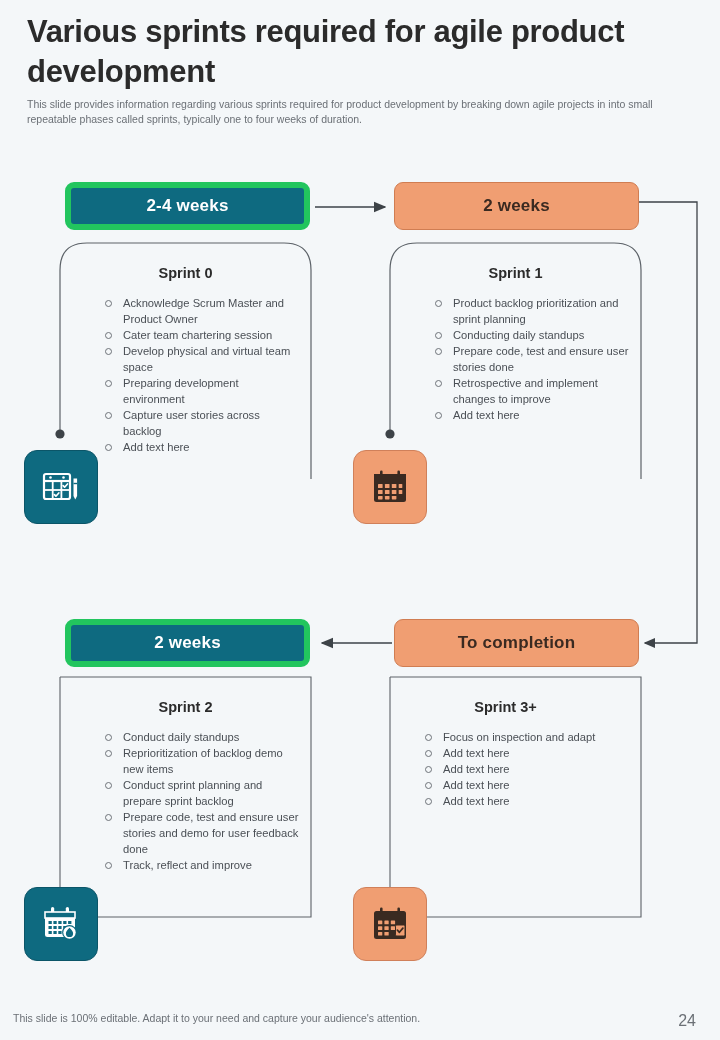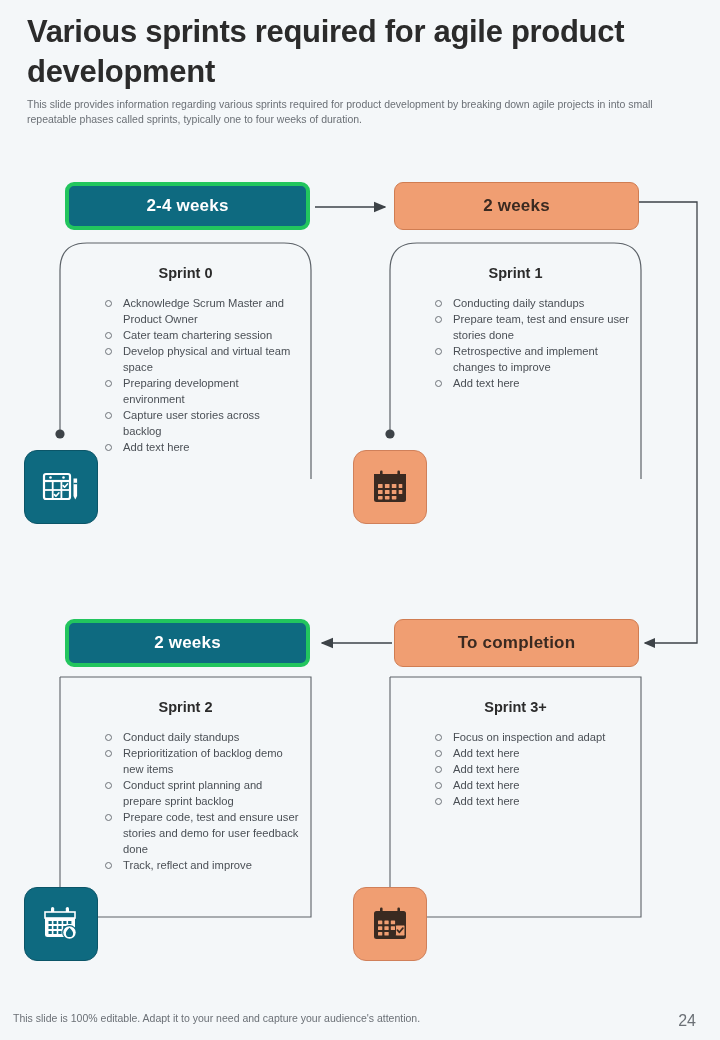--- a/index.html
+++ b/index.html
@@ -23,21 +23,21 @@
     font-size:10.5px;line-height:1.45;color:#6b7076;
   }
 
   
   .pill{
     position:absolute;height:48px;border-radius:9px;
     display:flex;align-items:center;justify-content:center;
     font-size:17px;font-weight:bold;letter-spacing:.2px;
     box-sizing:border-box;
   }
-  .pill.teal{background:#0e6a80;color:#ffffff;border:4px solid #22c55e;}
+  .pill.teal{background:#0e6a80;color:#ffffff;border:6px solid #22c55e;}
   .pill.orange{background:#f09e72;color:#3a2a21;border:1px solid #d07d52;}
 
   
   .card{
     position:absolute;box-sizing:border-box;
     border:1px solid #5c6268;background:transparent;
   }
   .card.round-tl{border-top-left-radius:34px;}
   .card.round-br{border-bottom-right-radius:34px;}
 
@@ -146,22 +146,23 @@
       <line x1="33.5" y1="17.5" x2="37.1" y2="17.5" stroke="#0e6a80" stroke-width="1.4"></line>
     </svg>
   </div>
 
   <div class="pill orange" style="left:394px;top:182px;width:245px;">
     <span>2 weeks</span>
   </div>
   <div class="card" style="left:390px;top:243px;width:251px;height:236px;border:none;padding-left:32px;">
     <div class="card-title">Sprint 1</div>
     <ul class="bullets">
+      <li>Product backlog prioritization and sprint planning</li>
       <li>Conducting daily standups</li>
-      <li>Prepare team, test and ensure user stories done</li>
+      <li>Prepare code, test and ensure user stories done</li>
       <li>Retrospective  and implement changes to improve</li>
       <li>Add text here</li>
     </ul>
   </div>
   <div class="icon-tile orange" style="left:353px;top:450px;">
     <svg width="40" height="40" viewBox="0 0 40 40">
       <rect x="4" y="7" width="32" height="28" rx="2.5" fill="#3a2a21"></rect>
       <rect x="4" y="7" width="32" height="7" fill="#3a2a21"></rect>
       <rect x="10" y="3.5" width="2.6" height="6" rx="1.2" fill="#3a2a21"></rect>
       <rect x="27.4" y="3.5" width="2.6" height="6" rx="1.2" fill="#3a2a21"></rect>
@@ -217,21 +218,21 @@
       </g>
       <circle cx="29.5" cy="29.5" r="7.4" fill="#0e6a80"></circle>
       <circle cx="29.5" cy="29.5" r="6.2" fill="#ffffff"></circle>
       <path d="M29.5,24.8 c2.6,2.6 3.6,4.2 3.6,5.6 a3.6,3.6 0 0 1 -7.2,0 c0,-1.4 1,-3 3.6,-5.6 z" fill="#0e6a80"></path>
     </svg>
   </div>
 
   <div class="pill orange" style="left:394px;top:619px;width:245px;">
     <span>To completion</span>
   </div>
-  <div class="card" style="left:390px;top:677px;width:251px;height:171px;border:none;text-decoration:underline;">
+  <div class="card" style="left:380px;top:677px;width:251px;height:171px;border:none;text-decoration:underline;">
     <div class="card-title">Sprint 3+</div>
     <ul class="bullets">
       <li>Focus on inspection and adapt</li>
       <li>Add text here</li>
       <li>Add text here</li>
       <li>Add text here</li>
       <li>Add text here</li>
     </ul>
   </div>
   <div class="icon-tile orange" style="left:353px;top:887px;">

